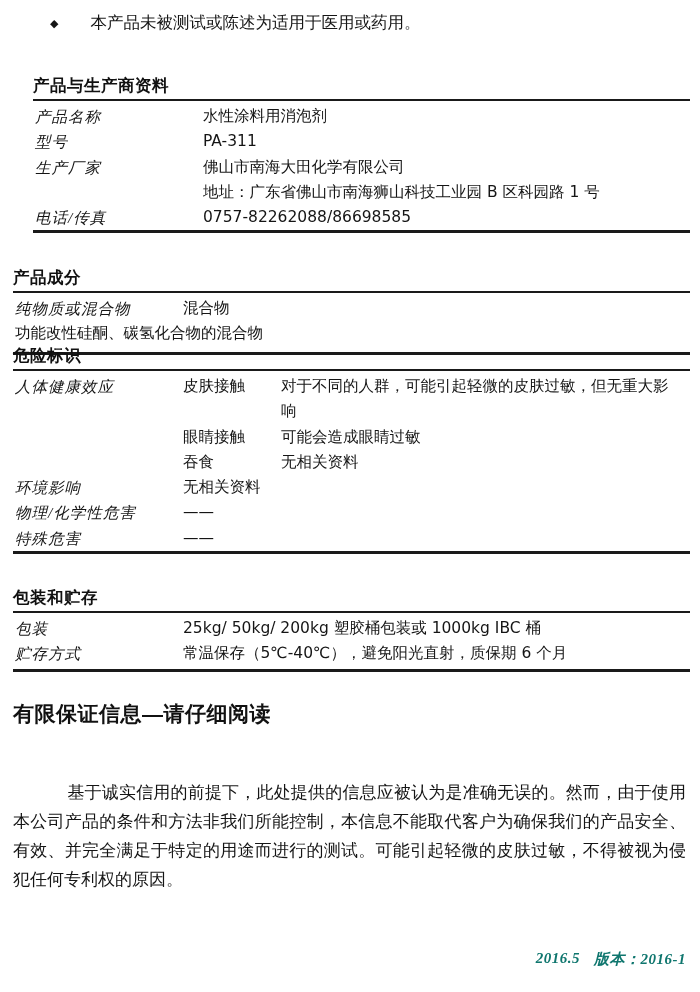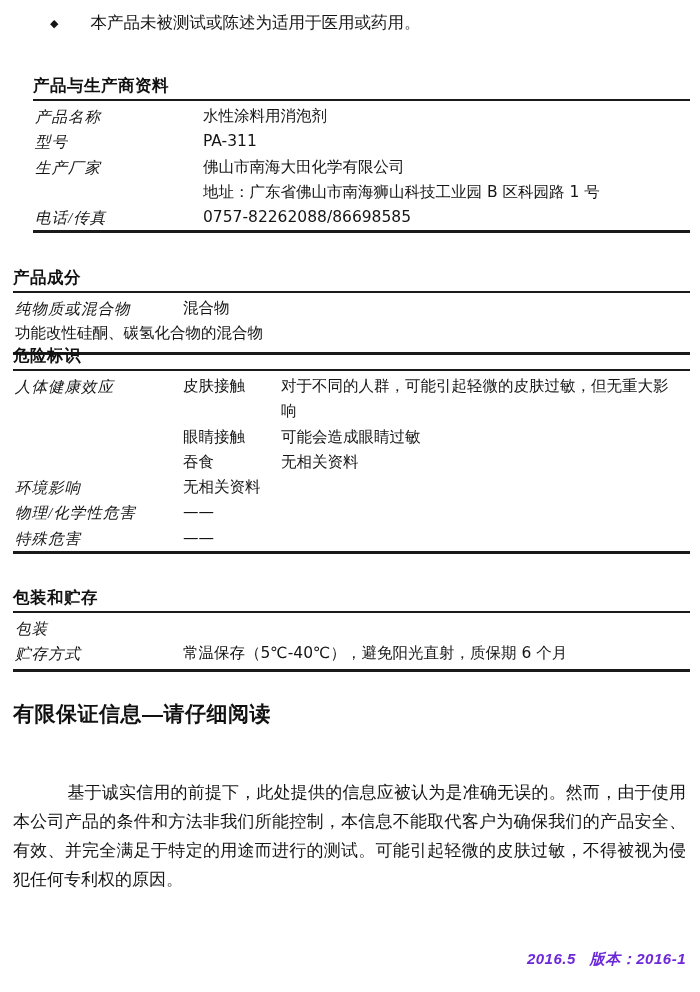--- a/index.html
+++ b/index.html
@@ -89,26 +89,26 @@
     line-height: 29px;
     text-align: justify;
     text-indent: 3.2em;
   }
 
   
   .footer {
     position: absolute;
     top: 950px;
     right: 14px;
-    font-family: Liberation Sans, sans-serif;
+    font-family: Liberation Serif, serif;
     font-weight: bold;
     font-style: italic;
     font-size: 15px;
     letter-spacing: 0.5px;
-    color: #6d28d9;
+    color: #0f766e;
     display: flex;
   }
   .footer .date { margin-right: 14px; }
 </style>
 </head>
 <body>
 
 <div class="page">
 
   <div class="notice">
@@ -196,20 +196,21 @@
     </div>
     <div class="rule-foot"></div>
   </div>
 
   <div class="sec" id="sec-packaging">
     <div class="sec-title">包装和贮存</div>
     <div class="rule-head"></div>
     <div class="rows">
       <div class="row">
         <div class="c1">包装</div>
+        <div class="val">25kg/ 50kg/ 200kg 塑胶桶包装或 1000kg IBC 桶</div>
       </div>
       <div class="row">
         <div class="c1">贮存方式</div>
         <div class="val">常温保存（5℃-40℃），避免阳光直射，质保期 6 个月</div>
       </div>
     </div>
     <div class="rule-foot"></div>
   </div>
 
   <div class="warranty-title">有限保证信息—请仔细阅读</div>

